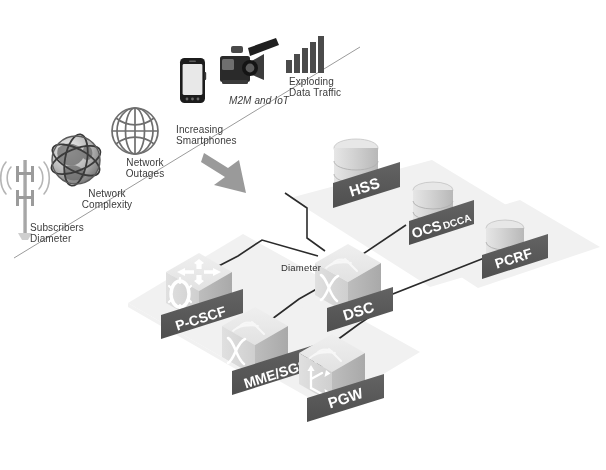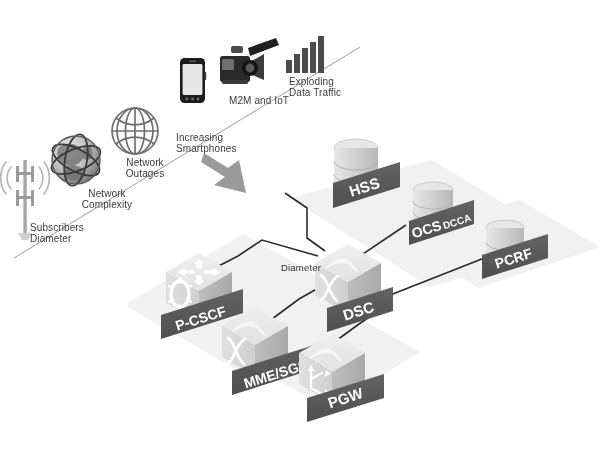--- a/index.html
+++ b/index.html
@@ -299,20 +299,20 @@
       <rect x="318" y="36" width="6" height="37"></rect>
     </g>
   </svg>
 
   <div class="lbl" style="left:30px;top:222px;">Subscribers
 Diameter</div>
   <div class="lbl" style="left:72px;top:188px;text-align:center;width:70px;">Network
 Complexity</div>
   <div class="lbl" style="left:114px;top:157px;text-align:center;width:62px;">Network
 Outages</div>
-  <div class="lbl" style="left:176px;top:124px;margin-top:8px;">Increasing
+  <div class="lbl" style="left:176px;top:124px;">Increasing
 Smartphones</div>
-  <div class="lbl" style="left:229px;top:95px;">M2M and IoT</div>
+  <div class="lbl" style="left:229px;top:95px;font-style:italic;">M2M and IoT</div>
   <div class="lbl" style="left:289px;top:76px;">Exploding
 Data Traffic</div>
 
   <div class="diam" style="left:264px;top:262px;">Diameter</div>
 </div>
 
 </body></html>

